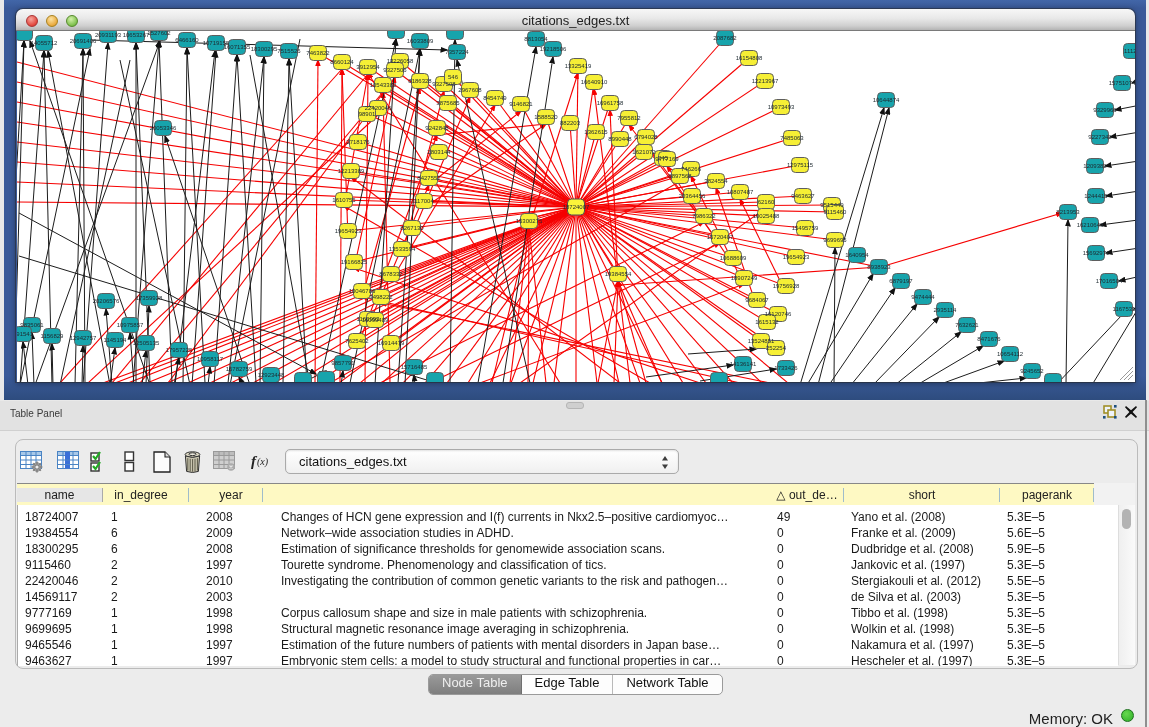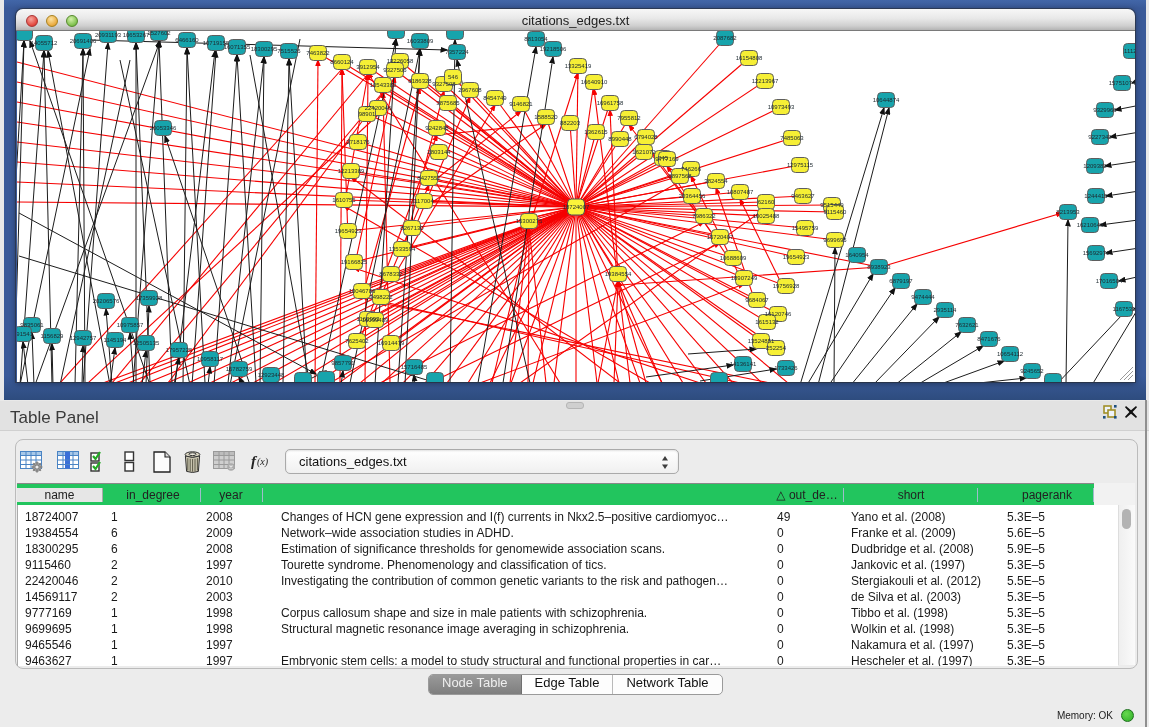--- a/index.html
+++ b/index.html
@@ -8,42 +8,42 @@
 #frame{left:4px;top:0;width:1142px;height:400px;background:linear-gradient(#4266a8,#3a5a99 8px,#3a5a99 94%,#2e4c7e);position:absolute}
 #win{left:16px;top:9px;width:1119px;height:373px;position:absolute;border-radius:7px 7px 0 0;
  box-shadow:0 0 0 1px rgba(40,40,40,.5),0 1px 6px rgba(0,0,0,.45)}
 #titlebar{left:0;top:0;width:100%;height:22px;position:absolute;border-radius:7px 7px 0 0;
  background:linear-gradient(#f7f7f7,#e8e8e8 45%,#cfcfcf 80%,#b4b4b4);border-bottom:1px solid #7a7a7a}
 #titlebar .t{position:absolute;width:100%;text-align:center;top:4px;font-size:13px;color:#222}
 .tl{position:absolute;top:5.5px;width:12px;height:12px;border-radius:50%}
 #canvas{left:17px;top:31px;width:1118px;height:351px;position:absolute;background:#fff;overflow:hidden}
 
 #tp-head{left:0;top:401px;width:1149px;height:30px;position:absolute;background:#e2e2e2;border-bottom:1px solid #d0d0d0}
-#tp-head .cap{position:absolute;left:10px;top:7px;font-size:17px;color:#3a3a3a}
+#tp-head .cap{position:absolute;left:10px;top:7px;font-size:10px;color:#3a3a3a}
 #lower{left:0;top:431px;width:1149px;height:296px;position:absolute;background:#ececec}
 #panel{left:15px;top:439px;width:1123px;height:230px;position:absolute;background:#ececec;
  border:1px solid #bbb;border-radius:8px}
-#thead{left:17px;top:483px;width:1077px;height:22px;position:absolute;background:#22c55e;
+#thead{left:17px;top:483px;width:1077px;height:22px;position:absolute;background:#fef9c3;
  font-size:12px;color:#222;border-top:1px solid #888}
 #thead span{position:absolute;top:4px;text-align:center;border-right:1px solid #9fbccb}
 #tbody{left:17px;top:505px;width:1101px;height:161px;position:absolute;background:#fff;overflow:hidden;border-left:1px solid #aaa}
 .row{position:absolute;left:0;width:1101px;height:16px;font-size:12px;color:#1a1a1a;white-space:nowrap}
 .row span{position:absolute;top:1px}
 .c0{left:7px}.c1{left:93px}.c2{left:188px}.c3{left:263px}.c4{left:759px}
 .c5{left:833px}.c6{left:989px}
 
 #sbar{left:1118px;top:505px;width:17px;height:160px;position:absolute;background:linear-gradient(90deg,#efefef,#fafafa);border-left:1px solid #ddd}
 #sthumb{left:1122px;top:509px;width:9px;height:20px;position:absolute;background:#b3b3b3;border-radius:5px}
 
 #tabs{left:428px;top:674px;position:absolute;height:21px;border:1px solid #9a9a9a;border-radius:5px;
  overflow:hidden;display:flex;background:#fdfdfd;font-size:13px}
 #tabs div{padding:0 13px 0 13px;height:21px;border-right:1px solid #b9b9b9;color:#111}
 #tabs div.sel{background:linear-gradient(#9a9a9a,#7b7b7b);color:#efefef;border-right:1px solid #6f6f6f}
 #tabs div:last-child{border-right:none}
-#mem{right:36px;top:710px;position:absolute;font-size:10px;color:#222}
+#mem{right:36px;top:710px;position:absolute;font-size:15px;color:#222}
 #memdot{right:15px;top:709px;width:13px;height:13px;border-radius:50%;position:absolute;
  background:radial-gradient(circle at 40% 35%,#67d94f,#2eae27);border:1px solid #1d701d}
 #redge{left:1145px;top:400px;width:2px;height:327px;position:absolute;background:#8f8f8f}
 
 .ic{position:absolute;top:451px}
 #combo{left:285px;top:449px;width:394px;height:25px;position:absolute;background:linear-gradient(#fff,#f0f0f0);
  border:1px solid #aaa;border-radius:5px;font-size:13px;color:#111;box-shadow:inset 0 1px 2px rgba(0,0,0,.12)}
 #combo .txt{position:absolute;left:13px;top:4px}
 </style></head><body>
 <div id="frame"></div>
@@ -666,24 +666,24 @@
   </svg>
 <div id="combo">
     <div class="txt">citations_edges.txt</div>
  <svg style="position:absolute;right:9px;top:6px" width="8" height="13" viewBox="0 0 8 13">
   <path d="M4 0 L7 4.6 L1 4.6 Z" fill="#3d3d3d"></path>
       <path d="M4 13 L7 8.4 L1 8.4 Z" fill="#3d3d3d"></path>
  </svg>
 </div>
 <div id="thead">
  <span style="left:0;width:86px;background:#e6e6e6;border-right:1px solid #aaa">name</span>
- <span style="left:89px;width:95px">in_degree</span>
+ <span style="left:77px;width:95px">in_degree</span>
  <span style="left:183px;width:63px">year</span>
  <span style="left:754px;width:73px">△ out_de…</span>
- <span style="left:828px;width:133px">short</span>
+ <span style="left:828px;width:155px">short</span>
  <span style="left:984px;width:93px">pagerank</span>
 </div>
 <div class="abs" style="left:1094px;top:483px;width:41px;height:22px;background:#f2f2f2"></div>
 <div id="tbody">
     <div class="row" style="top:4px">
       <span class="c0">18724007</span>
       <span class="c1">1</span>
       <span class="c2">2008</span>
       <span class="c3">Changes of HCN gene expression and I(f) currents in Nkx2.5–positive cardiomyoc…</span>
       <span class="c4">49</span>
@@ -749,20 +749,21 @@
       <span class="c2">1998</span>
       <span class="c3">Structural magnetic resonance image averaging in schizophrenia.</span>
       <span class="c4">0</span>
       <span class="c5">Wolkin et al. (1998)</span>
       <span class="c6">5.3E–5</span>
     </div>
     <div class="row" style="top:132px">
       <span class="c0">9465546</span>
       <span class="c1">1</span>
       <span class="c2">1997</span>
+      <span class="c3">Estimation of the future numbers of patients with mental disorders in Japan base…</span>
       <span class="c4">0</span>
       <span class="c5">Nakamura et al. (1997)</span>
       <span class="c6">5.3E–5</span>
     </div>
     <div class="row" style="top:148px">
       <span class="c0">9463627</span>
       <span class="c1">1</span>
       <span class="c2">1997</span>
       <span class="c3">Embryonic stem cells: a model to study structural and functional properties in car…</span>
       <span class="c4">0</span>

